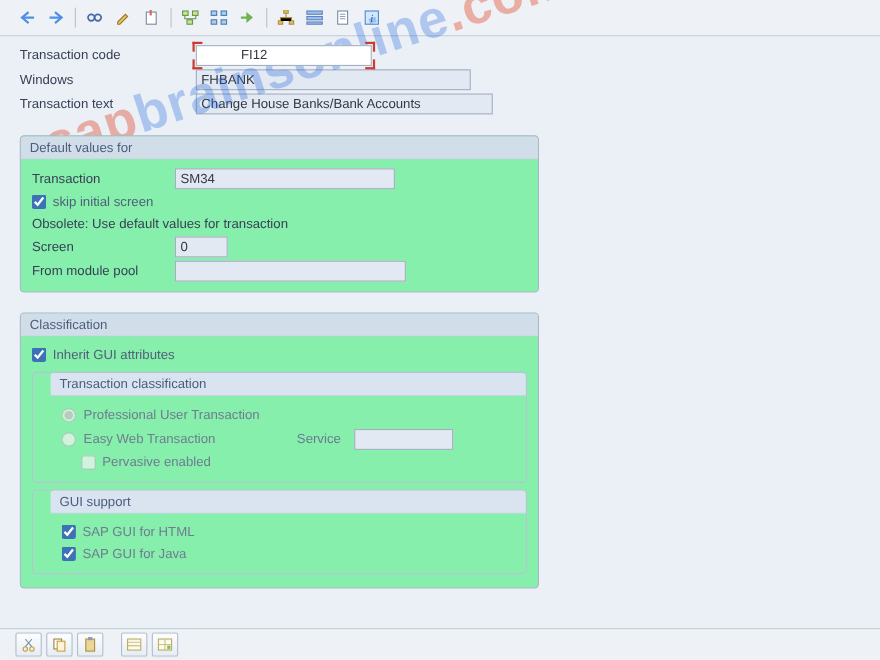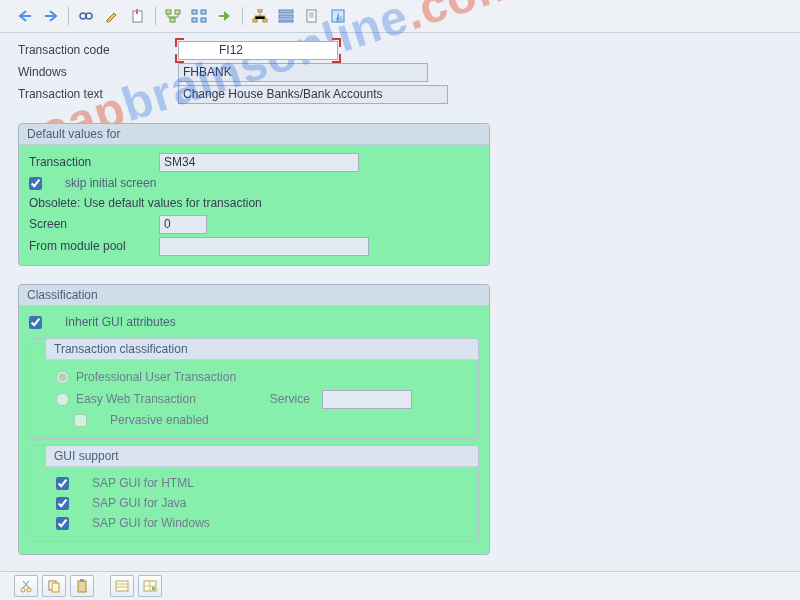--- a/index.html
+++ b/index.html
@@ -111,21 +111,21 @@
     }
     .subgroup > .title{
       padding:3px 8px;
       color:#4a5d7c;
       background:#dae4f0;
       border-bottom:1px solid #c8d2de;
       border-radius:3px 3px 0 0;
       font-size:12px;
     }
     .subgroup .body{padding:6px 10px 8px 10px;}
-    .chk{display:flex;align-items:center;gap:21px;height:20px;color:#506079;}
+    .chk{display:flex;align-items:center;gap:4px;height:20px;color:#506079;}
     .chk input{accent-color:#3c72b6;margin:0 2px 0 0;}
     .rad{display:flex;align-items:center;gap:4px;height:22px;color:#6b7a90;}
     .rad input{margin:0 3px 0 0;}
     .indent{margin-left:18px;}
     .muted{color:#6f7c90;}
     
     .bottombar{
       position:fixed;
       left:0;right:0;bottom:0;
       height:28px;
@@ -322,24 +322,20 @@
         <div class="title">GUI support</div>
         <div class="body">
           <label class="chk">
             <input type="checkbox" checked="" style="">
             <span class="muted">SAP GUI for HTML</span>
           </label>
           <label class="chk">
             <input type="checkbox" checked="" style="">
             <span class="muted">SAP GUI for Java</span>
           </label>
-          <label class="chk">
-            <input type="checkbox" checked="" style="">
-            <span class="muted">SAP GUI for Windows</span>
-          </label>
         </div>
       </div>
     </div>
   </div>
 
 </div>
 
 <div class="bottombar">
   <div class="btn2">
     <svg width="14" height="14">

